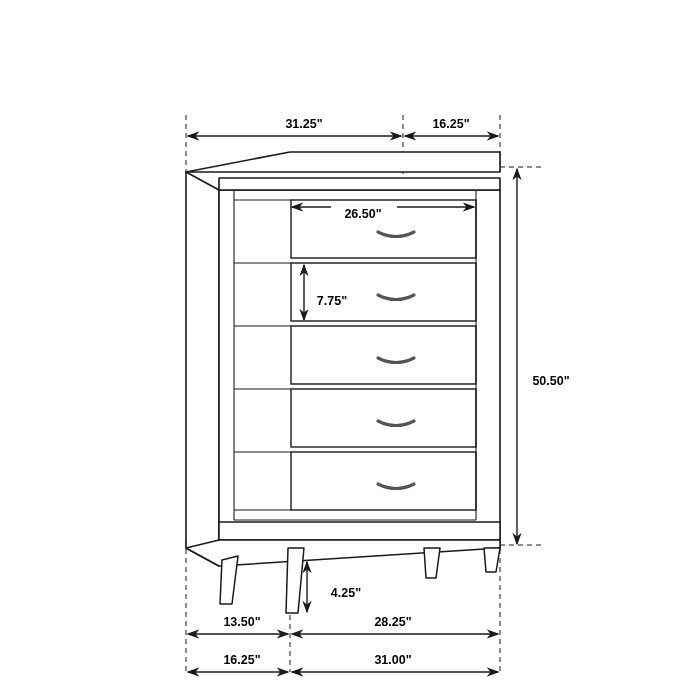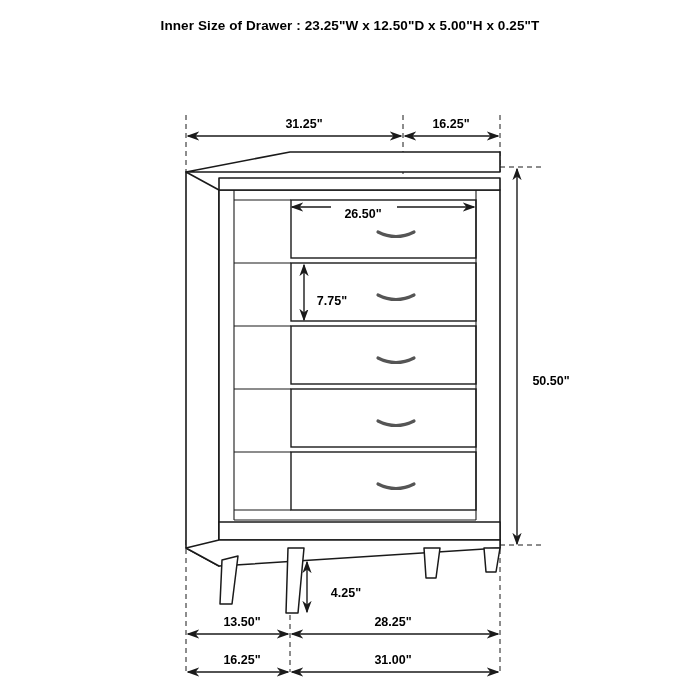--- a/index.html
+++ b/index.html
@@ -36,21 +36,20 @@
     font-size: 12.5px;
     font-weight: bold;
     fill: #000000;
   }
 </style>
 </head>
 <body>
 
 <div id="page">
 
-  <div id="title">Inner Size of Drawer : 23.25"W x 12.50"D x 5.00"H x 0.25"T</div>
 
   <svg width="700" height="700" viewBox="0 0 700 700">
     <defs>
       <marker id="arrL" markerWidth="9" markerHeight="9" refX="8" refY="4.5" orient="auto" markerUnits="strokeWidth">
         <path d="M9,4.5 L0,1.2 L2.6,4.5 L0,7.8 Z" fill="#1a1a1a"></path>
       </marker>
       <marker id="arrR" markerWidth="9" markerHeight="9" refX="1" refY="4.5" orient="auto" markerUnits="strokeWidth">
         <path d="M0,4.5 L9,1.2 L6.4,4.5 L9,7.8 Z" fill="#1a1a1a"></path>
       </marker>
     </defs>

